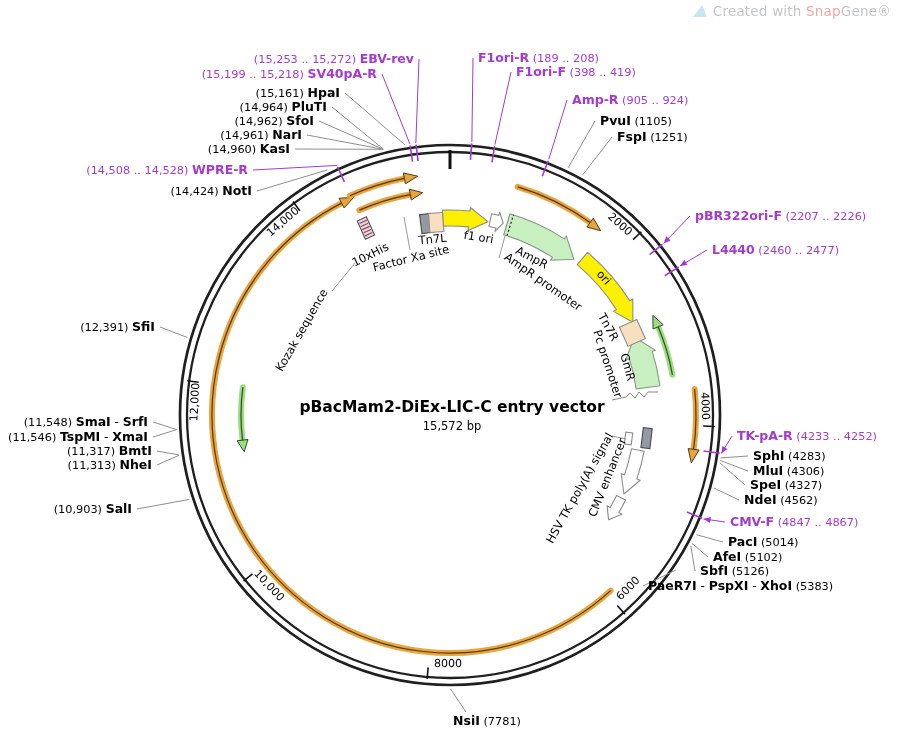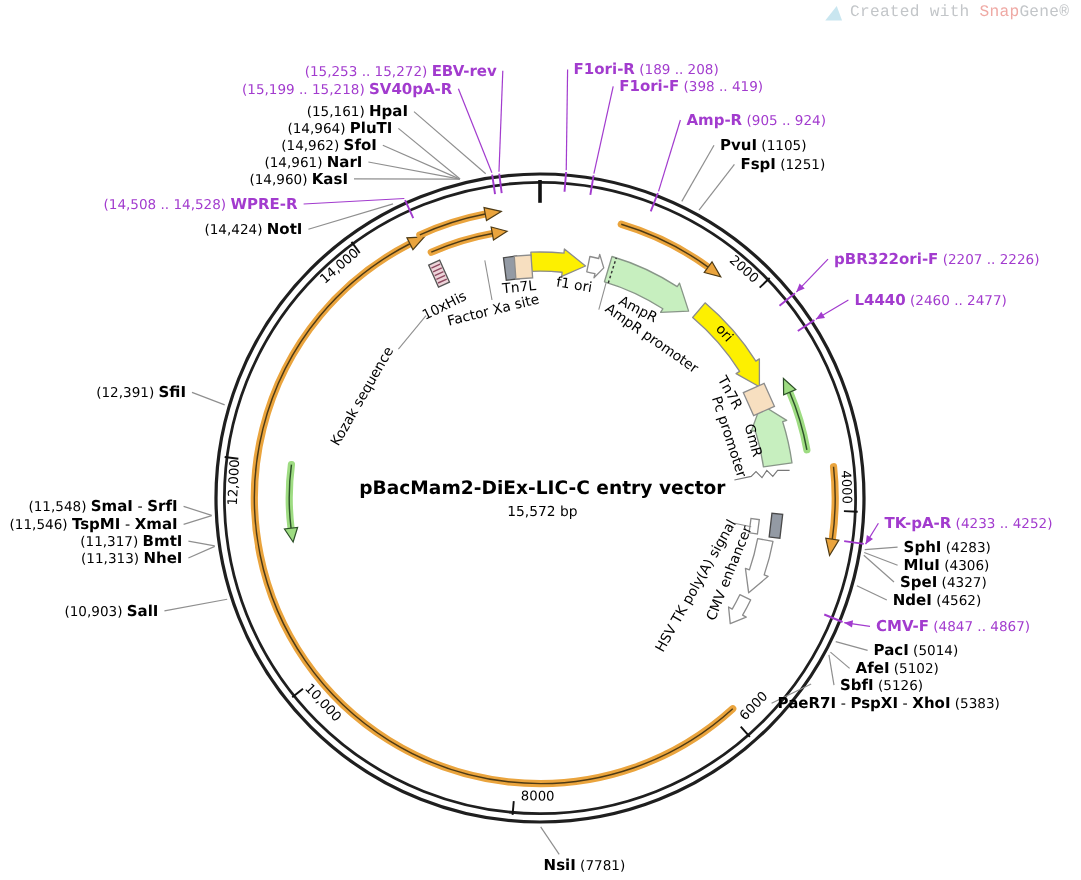--- a/index.html
+++ b/index.html
@@ -1,19 +1,19 @@
 <!DOCTYPE html>
 <html><head>
 <meta charset="utf-8">
 <style>
   html,body{margin:0;padding:0;background:#fff;}
   .page{position:relative;width:901px;height:733px;background:#ffffff;overflow:hidden;
         font-family:"DejaVu Sans","Liberation Sans",sans-serif;}
   .watermark{position:absolute;top:3px;right:10px;font-size:13.5px;color:#c3c6c9;
-             display:flex;align-items:center;gap:5px;letter-spacing:.2px;font-family:Liberation Mono, monospace;}
+             display:flex;align-items:center;gap:5px;letter-spacing:.2px;}
   .watermark .snap{color:#efa9a4;}
   .wm-icon{display:inline-block;width:0;height:0;border-left:7px solid transparent;
            border-right:7px solid transparent;border-bottom:12px solid #c9e6f0;
            transform:skewX(-12deg);}
   svg text{font-family:"DejaVu Sans","Liberation Sans",sans-serif;}
 </style>
 </head>
 <body>
 
 <div class="page">

